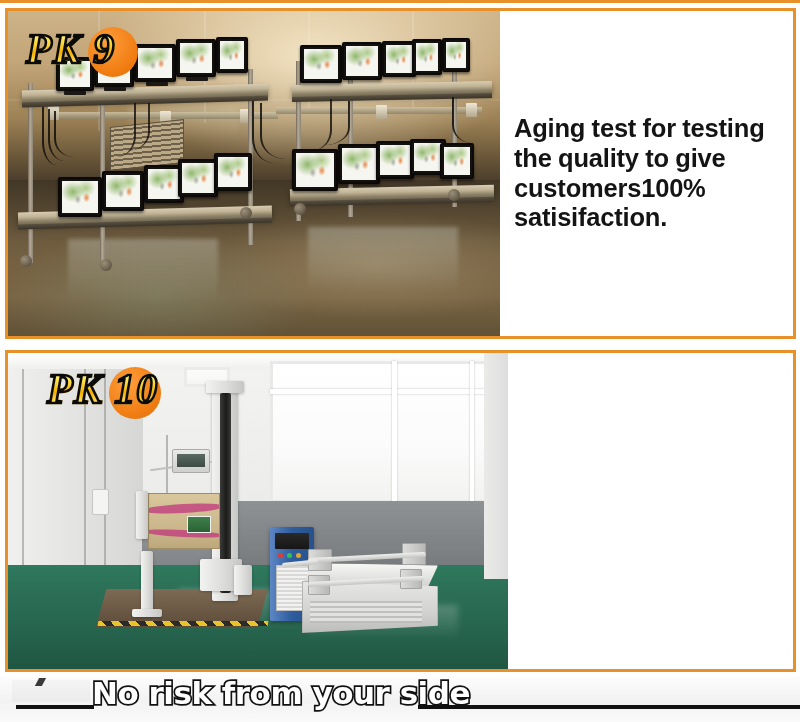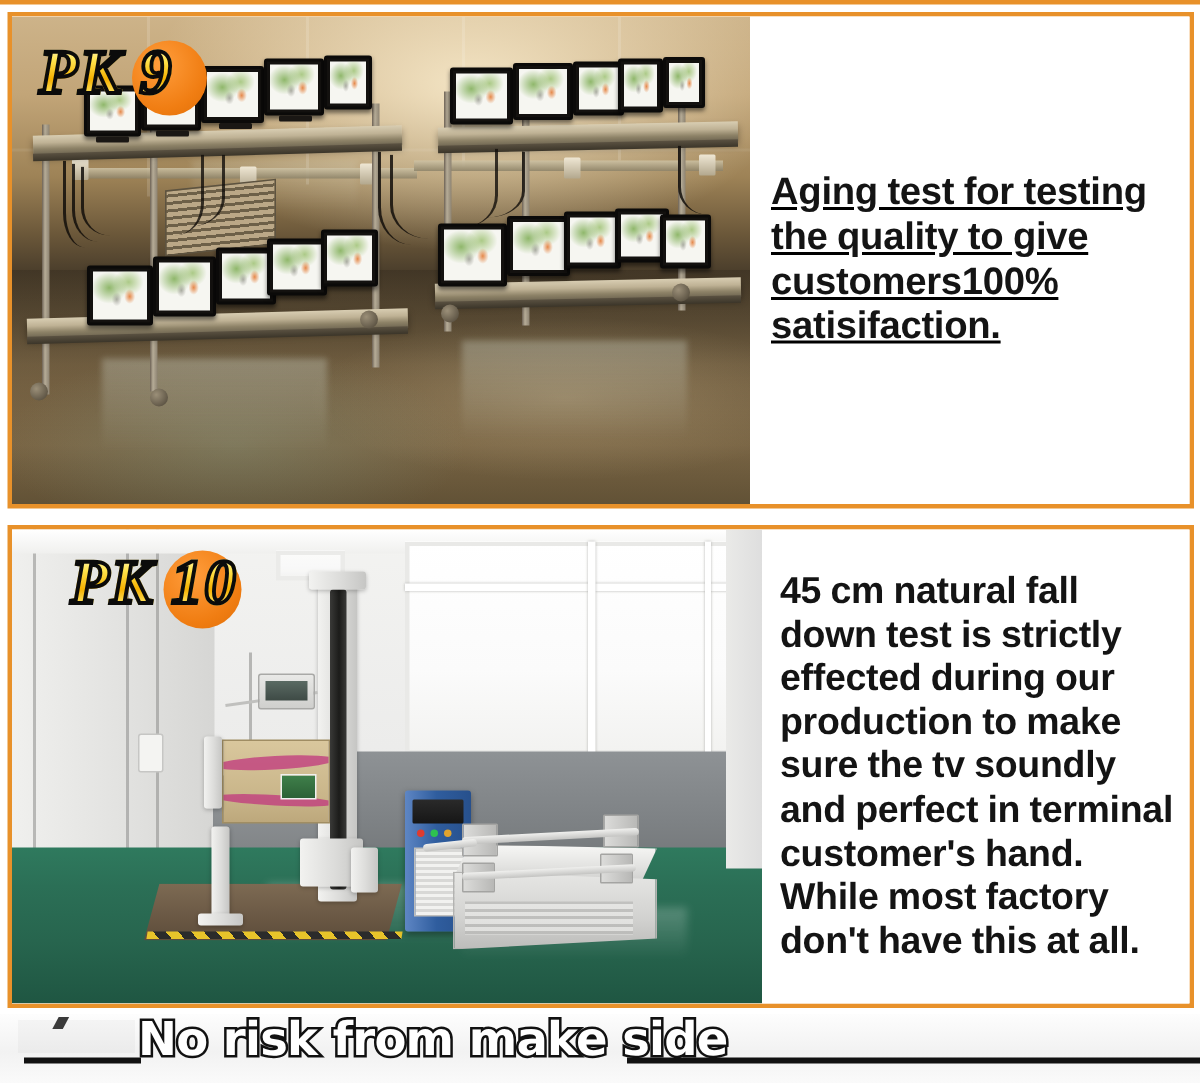--- a/index.html
+++ b/index.html
@@ -45,21 +45,21 @@
   #photo-2{width:500px;height:100%;}
 
   
   .caption{
     flex:1 1 auto;
     background:#fff;
     display:flex;
     align-items:center;
     box-sizing:border-box;
   }
-  #caption-1{padding:4px 22px 4px 14px;text-decoration:underline;}
+  #caption-1{padding:4px 22px 4px 14px;}
   #caption-2{padding:4px 6px 4px 12px;}
   .caption-text{
     color:#141414;
     font-weight:bold;
     letter-spacing:-0.2px;
     word-spacing:-0.5px;
   }
   #caption-1 .caption-text{font-size:25.5px;line-height:1.17;}
   #caption-2 .caption-text{font-size:25px;line-height:1.165;}
 
@@ -556,26 +556,23 @@
 
         <div style="position:absolute;left:476px;top:0;width:24px;height:226px;background:linear-gradient(90deg,#eaeae8,#dedede);"></div>
       </div>
 
       <div class="pk-badge" id="pk-badge-2" style="left:20px;top:12px;margin-left:19px;">
         <div class="pk-circle"></div>
         <div class="pk-text">PK 10</div>
       </div>
     </div>
 
-    <div class="caption" id="caption-2">
-      <div class="caption-text">45 cm natural fall down test is strictly effected during our production to make sure the tv soundly and perfect in terminal customer's hand. While most factory don't have this at all.</div>
-    </div>
 
   </div>
 </div>
 
 <div class="banner">
   <div class="banner-smudge"></div>
   <div class="banner-tick"></div>
   <div class="banner-rule" id="banner-rule-left"></div>
-  <div class="banner-text">No risk from make side</div>
+  <div class="banner-text">No risk from your side</div>
   <div class="banner-rule" id="banner-rule-right"></div>
 </div>
 
 </body></html>

